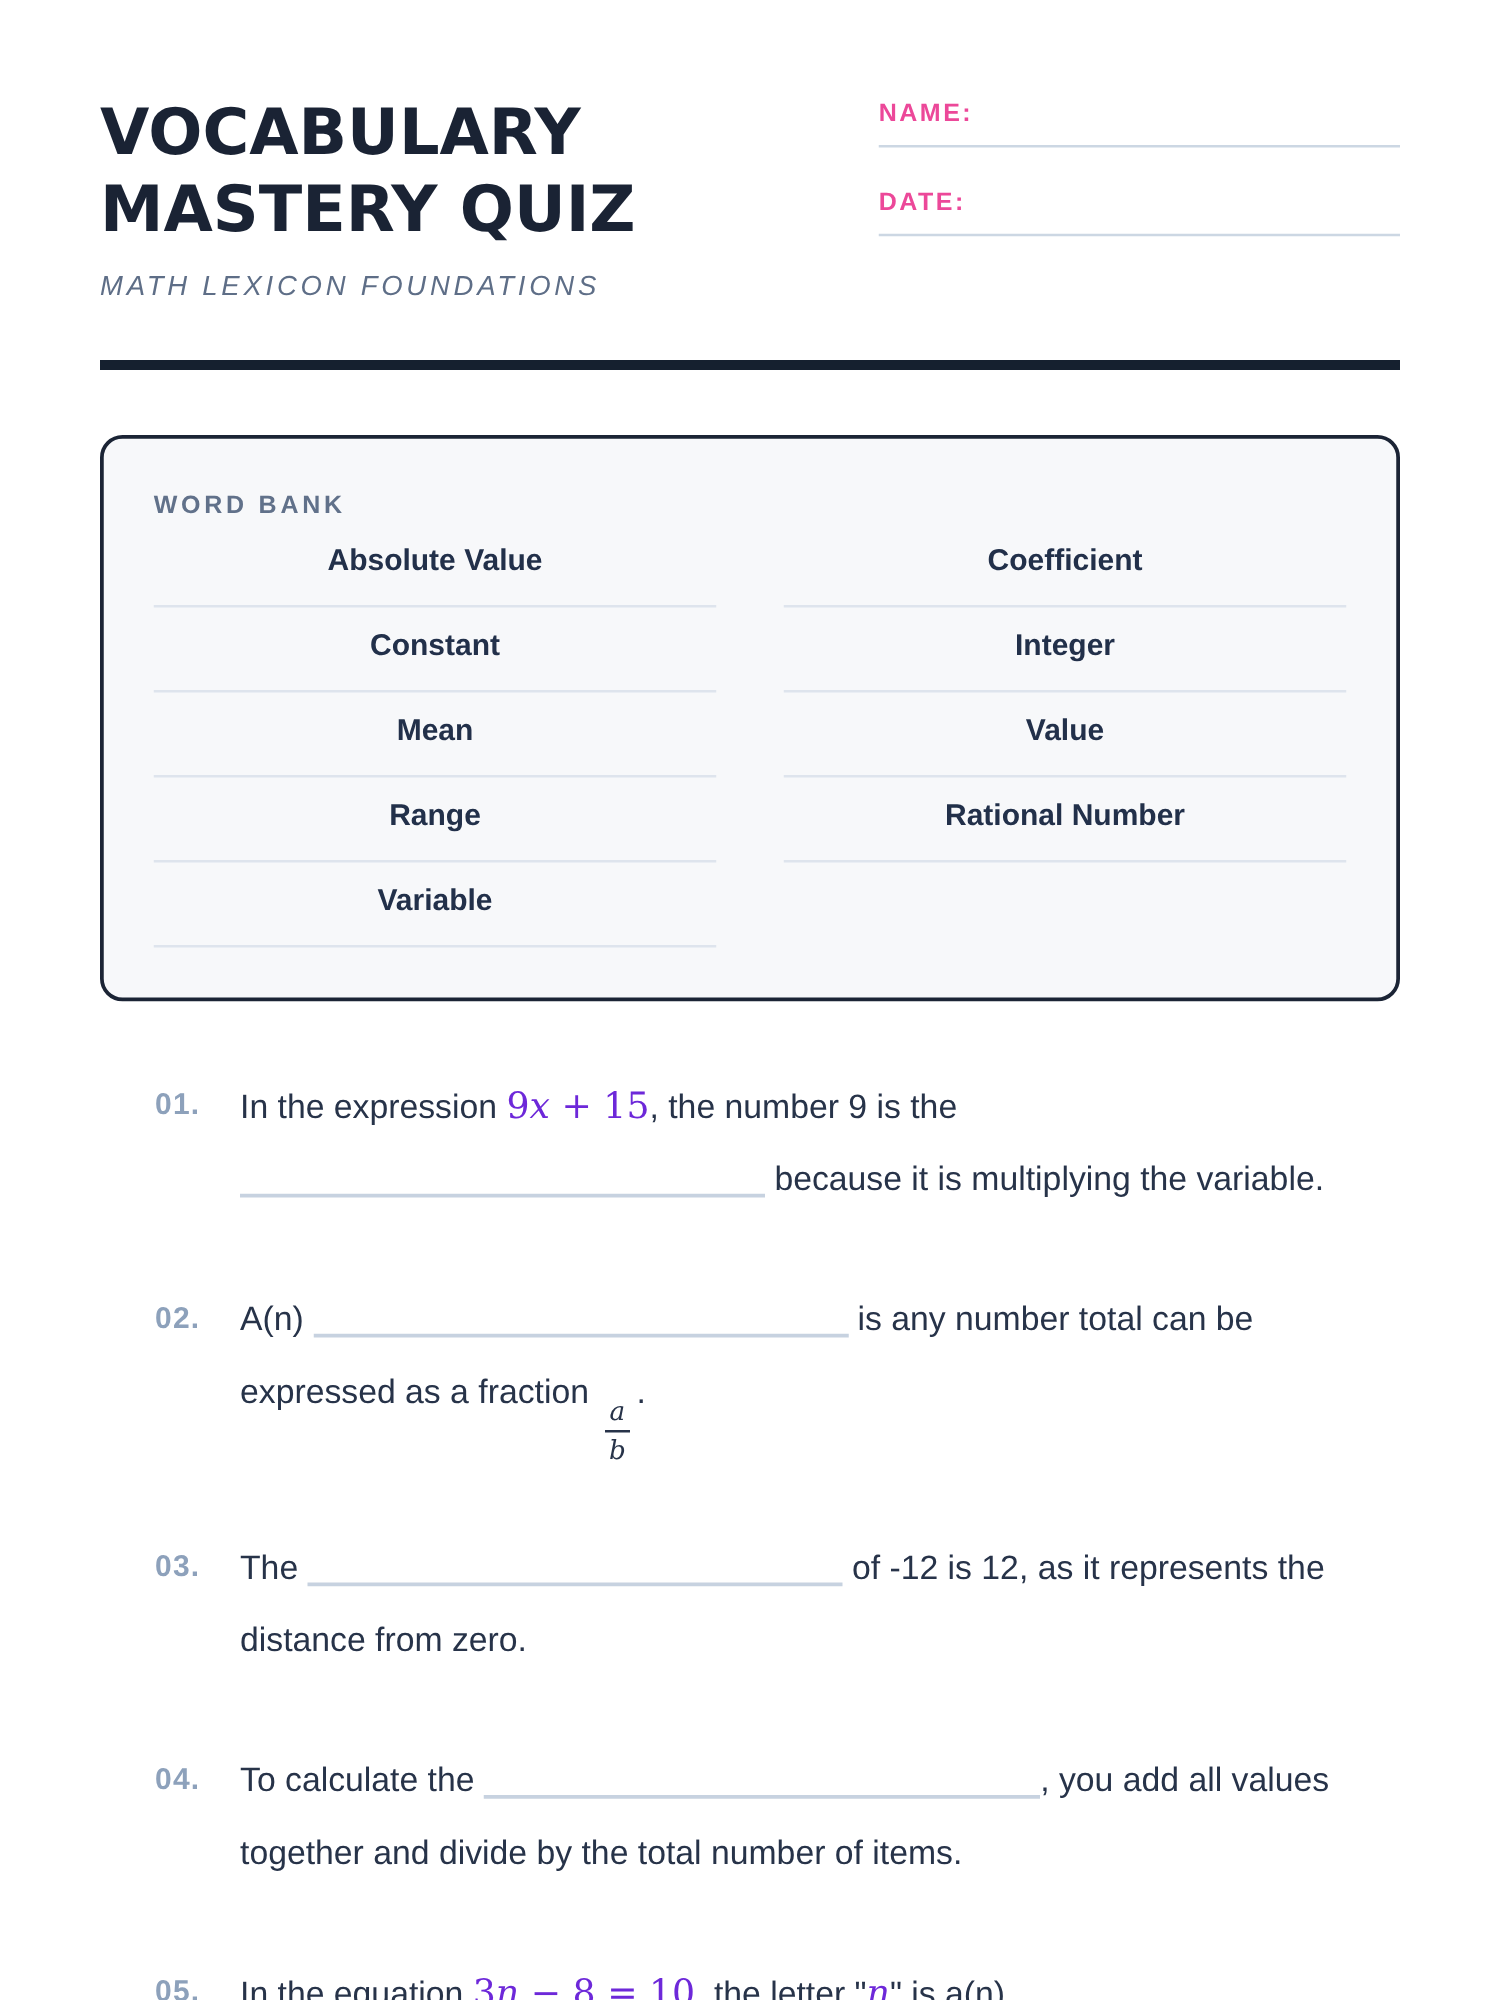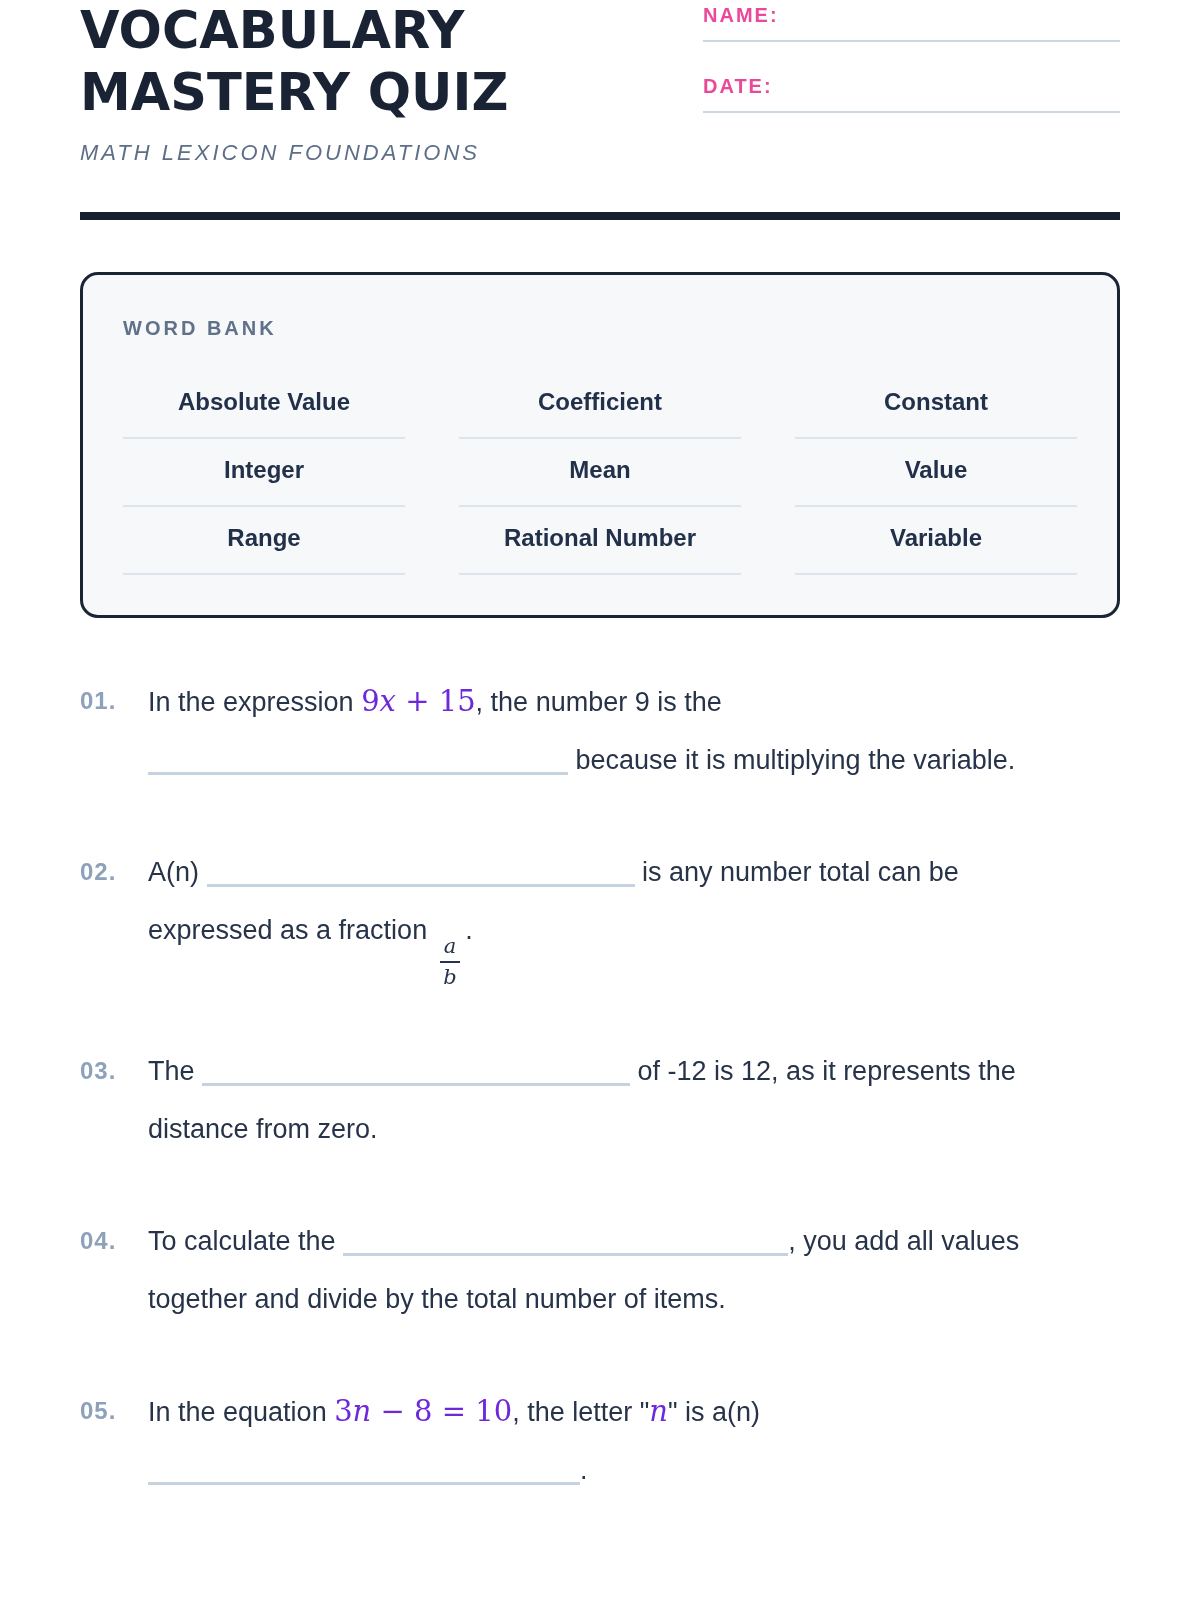--- a/index.html
+++ b/index.html
@@ -10,21 +10,21 @@
     height: 1600px;
     margin: 0 auto;
     background: #ffffff;
     overflow: hidden;
     font-family: "Liberation Sans", sans-serif;
     color: #273349;
   }
   .content { padding: 0 80px; }
 
   
-  .header { display: flex; }
+  .header { display: flex; padding-top: 76px; }
   .title-block { flex: 1 1 auto; }
   .title-line {
     font-family: "DejaVu Sans", sans-serif;
     font-weight: 800;
     font-size: 51px;
     line-height: 62px;
     letter-spacing: 0px;
     color: #1a2334;
   }
   .subtitle {
@@ -60,42 +60,42 @@
   }
   .wb-title {
     text-align: left;
     font-weight: 700;
     font-size: 20px;
     line-height: 22px;
     letter-spacing: 3px;
     color: #61718a;
   }
   .wb-grid {
-    margin-top: 48px;
+    margin-top: 19px;
     display: grid;
-    grid-template-columns: 1fr 1fr 1fr;
+    grid-template-columns: 1fr 1fr;
     column-gap: 54px;
     row-gap: 16px;
   }
   .wb-cell {
     text-align: center;
     border-bottom: 2px solid #dee4ed;
     padding-bottom: 21px;
   }
   .wb-cell:last-child:nth-child(3n + 1) { grid-column: 1 / -1; }
   .wb-word {
     font-weight: 700;
     font-size: 24px;
     line-height: 29px;
     color: #22304a;
   }
 
   
   .questions { margin-top: 54px; }
-  .question { display: flex; margin-bottom: 54px; }
+  .question { display: flex; margin-bottom: 54px; margin-left: 44px; }
   .q-num {
     flex: 0 0 68px;
     font-weight: 700;
     font-size: 24px;
     line-height: 58px;
     letter-spacing: 1px;
     color: #8da1bb;
   }
   .q-body { flex: 1 1 auto; }
   .q-line { font-size: 27px; line-height: 58px; white-space: nowrap; }

